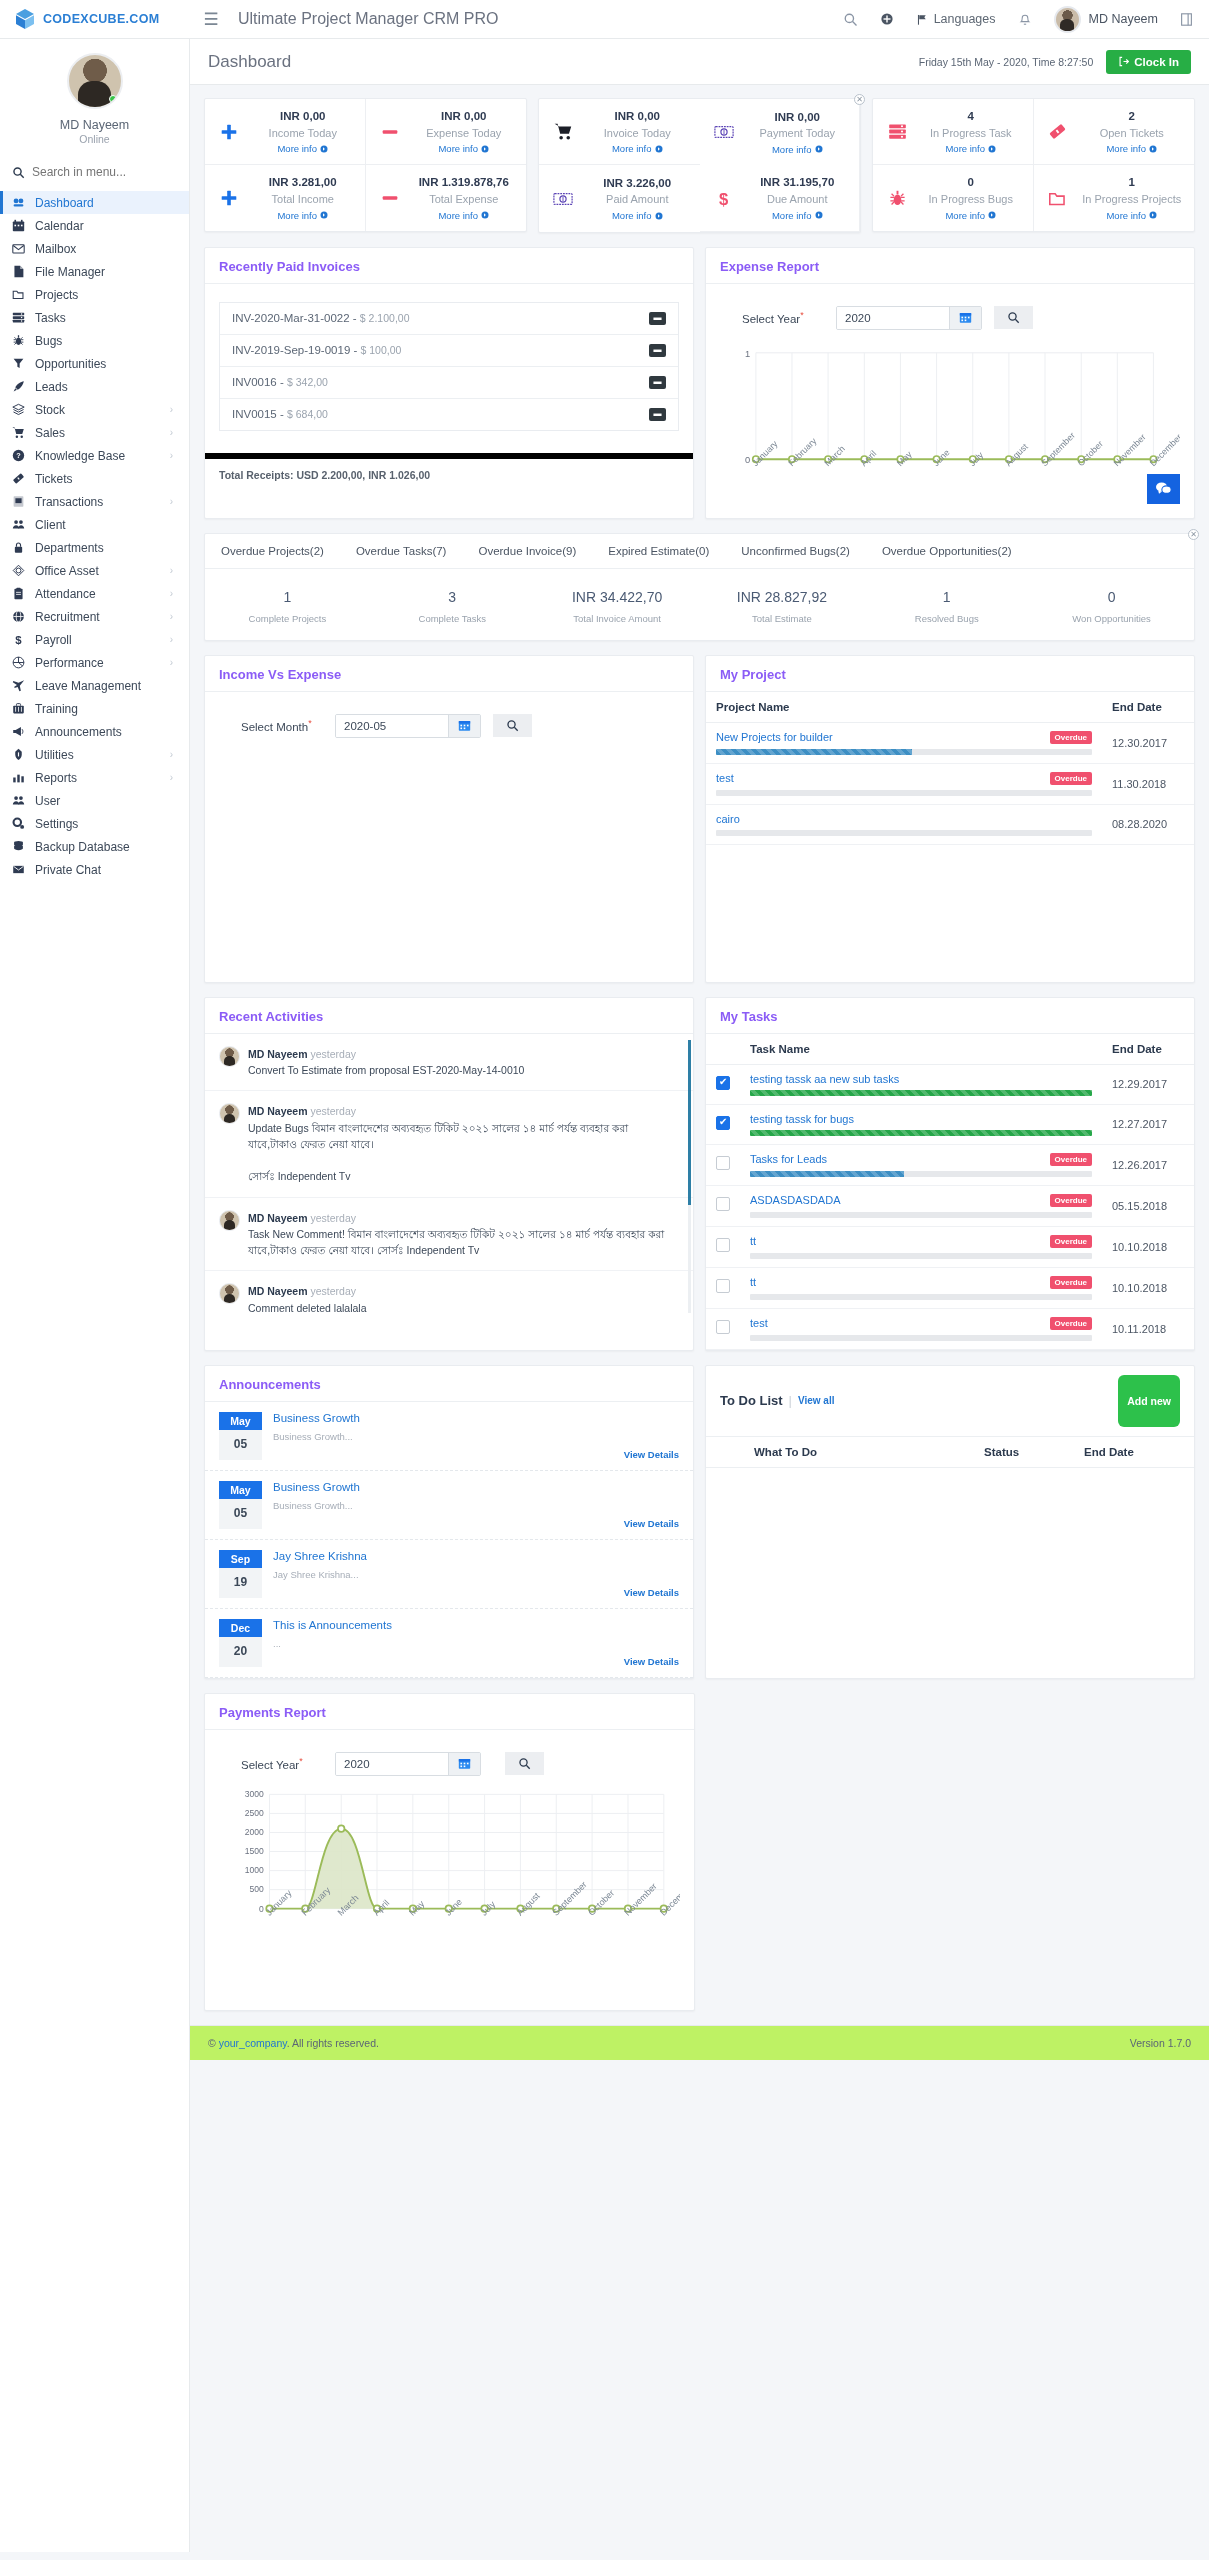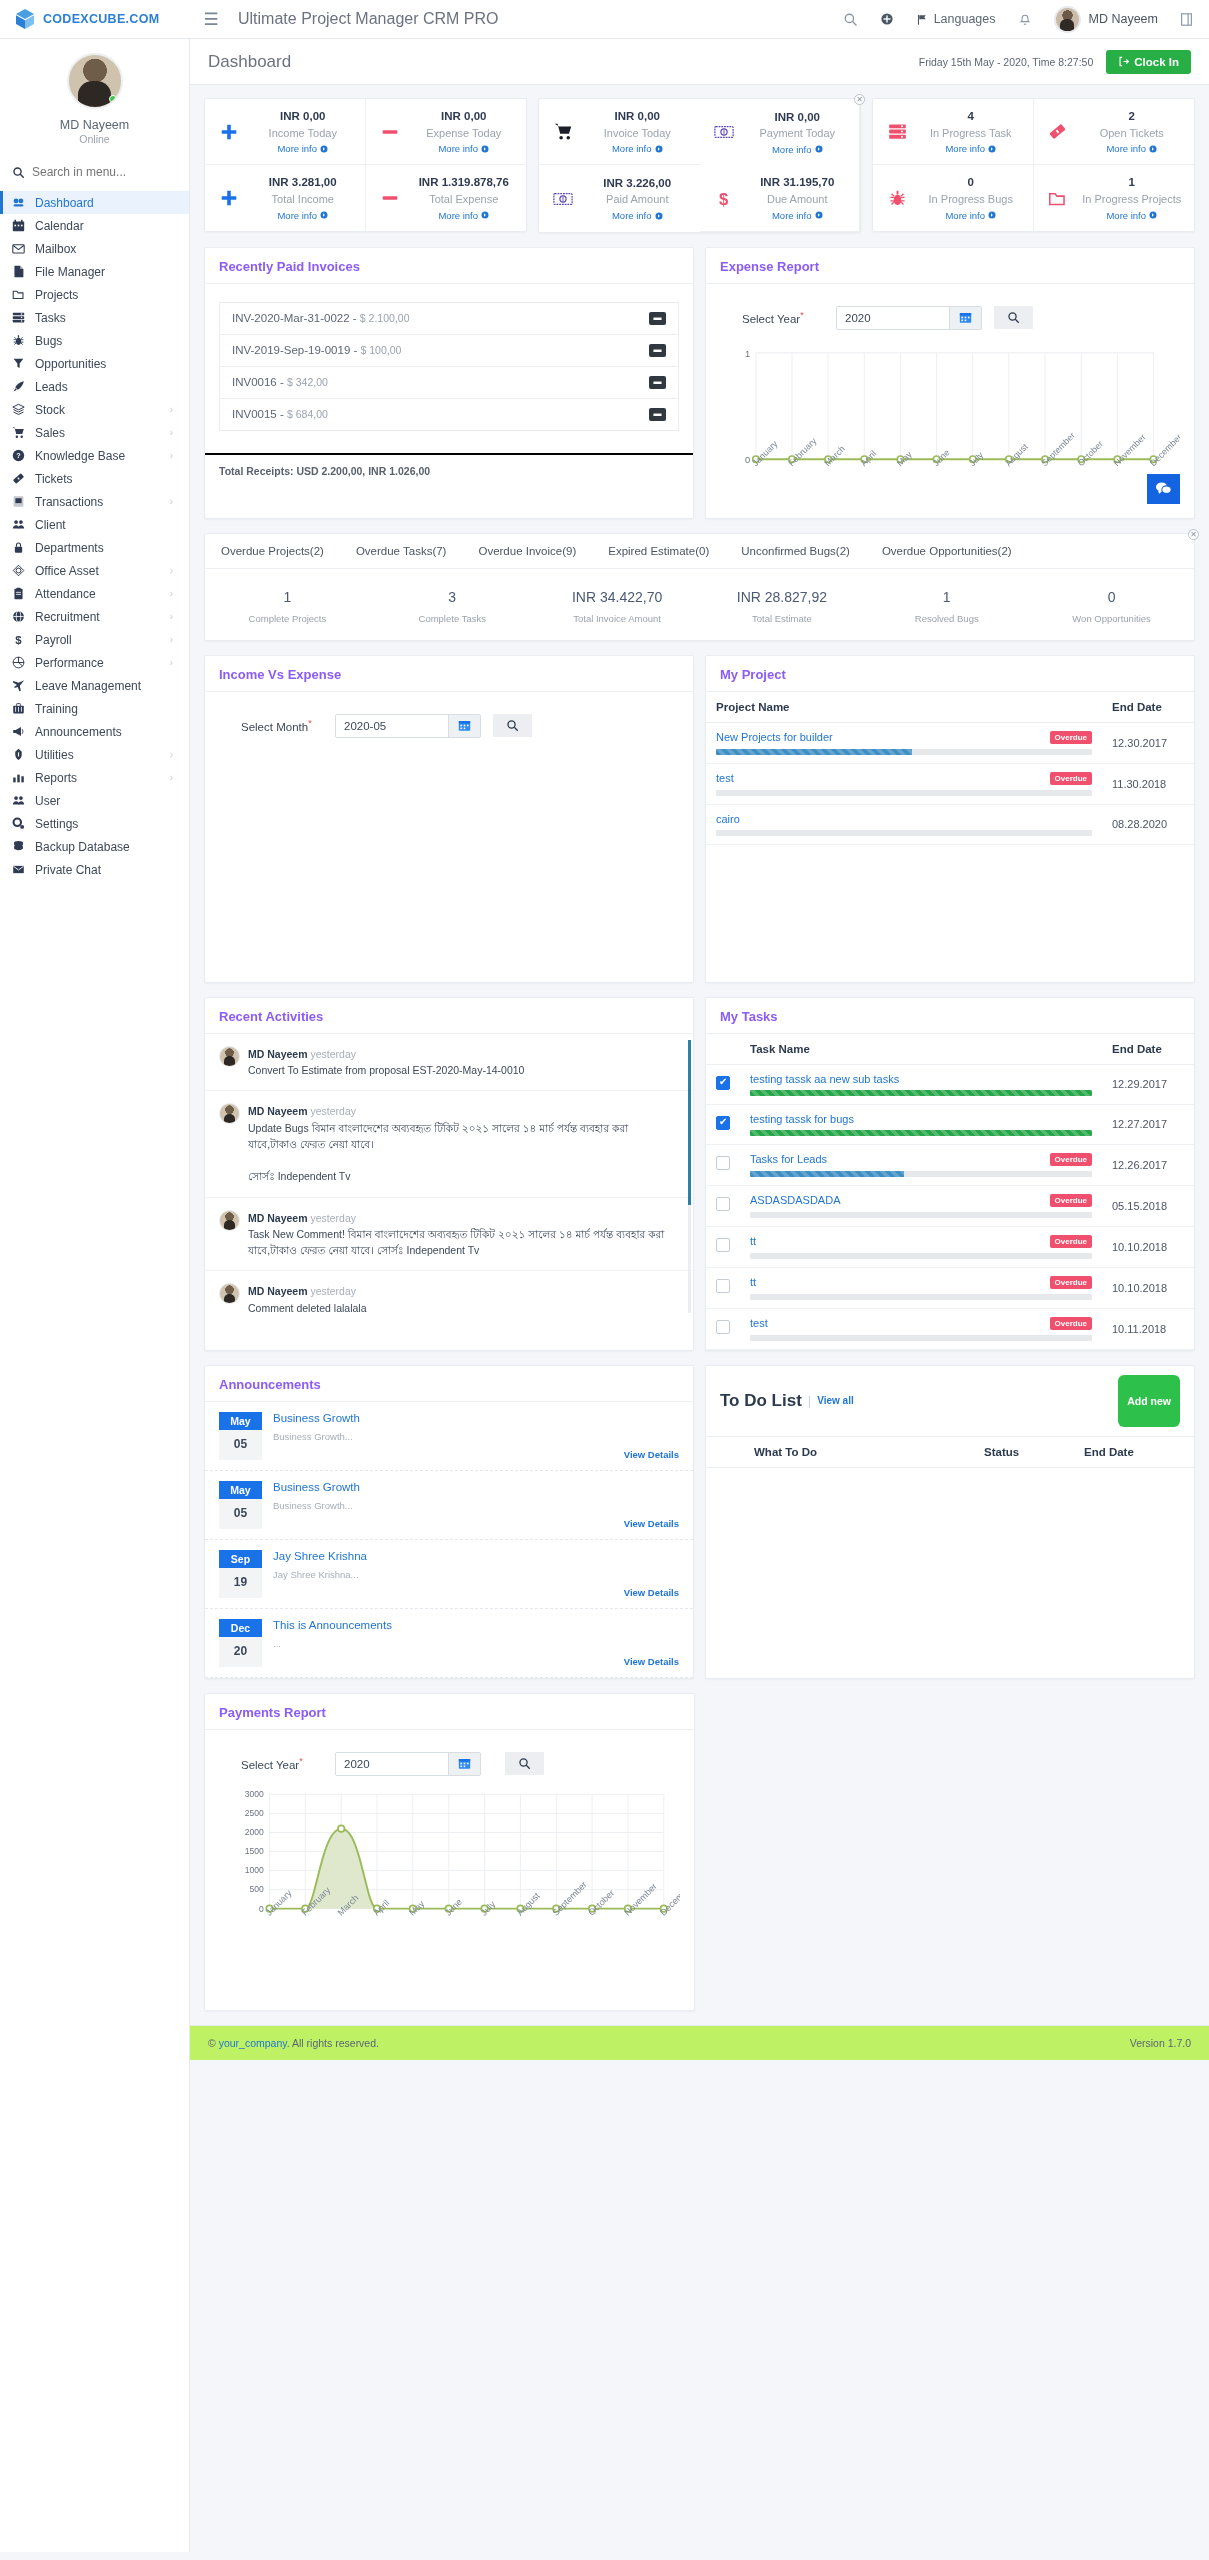--- a/index.html
+++ b/index.html
@@ -117,21 +117,21 @@
   .panel-body { padding: 14px; }
 
   
   .inv-list { border: 1px solid #e9ecf0; }
   .inv-row { display: flex; align-items: center; padding: 9px 12px; border-bottom: 1px solid #eceff2; }
   .inv-row:last-child { border-bottom: none; }
   .inv-name { font-size: 11.5px; color: #5b6675; flex: 1; }
   .inv-amt { color: #9aa3ae; font-size: 10.5px; }
   .inv-btn { width: 17px; height: 13px; background: #30393f; border-radius: 2px; display:flex;align-items:center;justify-content:center;cursor:pointer; }
   .inv-btn span { color:#fff; font-size:8px; line-height:1;}
-  .panel-foot { border-top: 2px solid #000000; padding: 10px 14px; font-size: 10.5px; color: #58616d; font-weight:bold;}
+  .panel-foot { border-top: 6px solid #000000; padding: 10px 14px; font-size: 10.5px; color: #58616d; font-weight:bold;}
 
   
   .ctrl-row { display: flex; align-items: center; gap: 12px; padding: 12px 0 6px; }
   .ctrl-label { font-size: 11.5px; color: #3c4858; width: 82px; }
   .req { color: #e74c3c; font-size: 9px; vertical-align: super; }
   .input-group { display: flex; border: 1px solid #d8dde2; border-radius: 2px; overflow: hidden; }
   .input-group input {
     border: none; outline: none; padding: 5px 8px; width: 112px; font-size: 11.5px;
     color: #3c4858; font-family: inherit;
   }
@@ -194,21 +194,21 @@
   .ann { display: flex; gap: 11px; padding: 10px 14px; border-bottom: 1px dashed #e4e8ec; }
   .ann-date { width: 43px; flex: 0 0 43px; text-align: center; background: #f2f4f6; }
   .ann-m { background: #1a72e8; color: #fff; font-size: 10.5px; font-weight: bold; padding: 3px 0; }
   .ann-d { font-size: 12px; font-weight: bold; color: #3c4858; padding: 7px 0; }
   .ann-main { flex: 1; }
   .ann-t { font-size: 11.5px; color: #2176d2; cursor: pointer; }
   .ann-s { font-size: 9.5px; color: #a7aeb8; margin-top: 7px; }
   .ann-v { font-size: 9.5px; color: #2176d2; text-align: right; font-weight:bold; cursor: pointer; margin-top: 7px;}
 
   .todo-head { display:flex; align-items:center; padding: 9px 14px; border-bottom:1px solid #eceff2;}
-  .todo-title { font-size: 17px; font-weight: bold; color: #2c3a4e; }
+  .todo-title { font-size: 13px; font-weight: bold; color: #2c3a4e; }
   .todo-sep { color: #ccd2d9; margin: 0 6px; }
   .todo-viewall { font-size: 10px; color: #2176d2; font-weight: bold; cursor:pointer;}
   .addnew { margin-left:auto; background:#2dc14b; color:#fff; border:none; font-size:10.5px; font-weight:bold; padding:20px 9px; border-radius:6px; cursor:pointer; font-family:inherit;}
 
   
   .footer {
     background: #bef264; border-top: 1px solid #e7eaec; padding: 11px 18px;
     display: flex; align-items: center; font-size: 10.5px; color: #5b6675; margin-top: 14px;
   }
   .footer .ver { margin-left: auto; }

